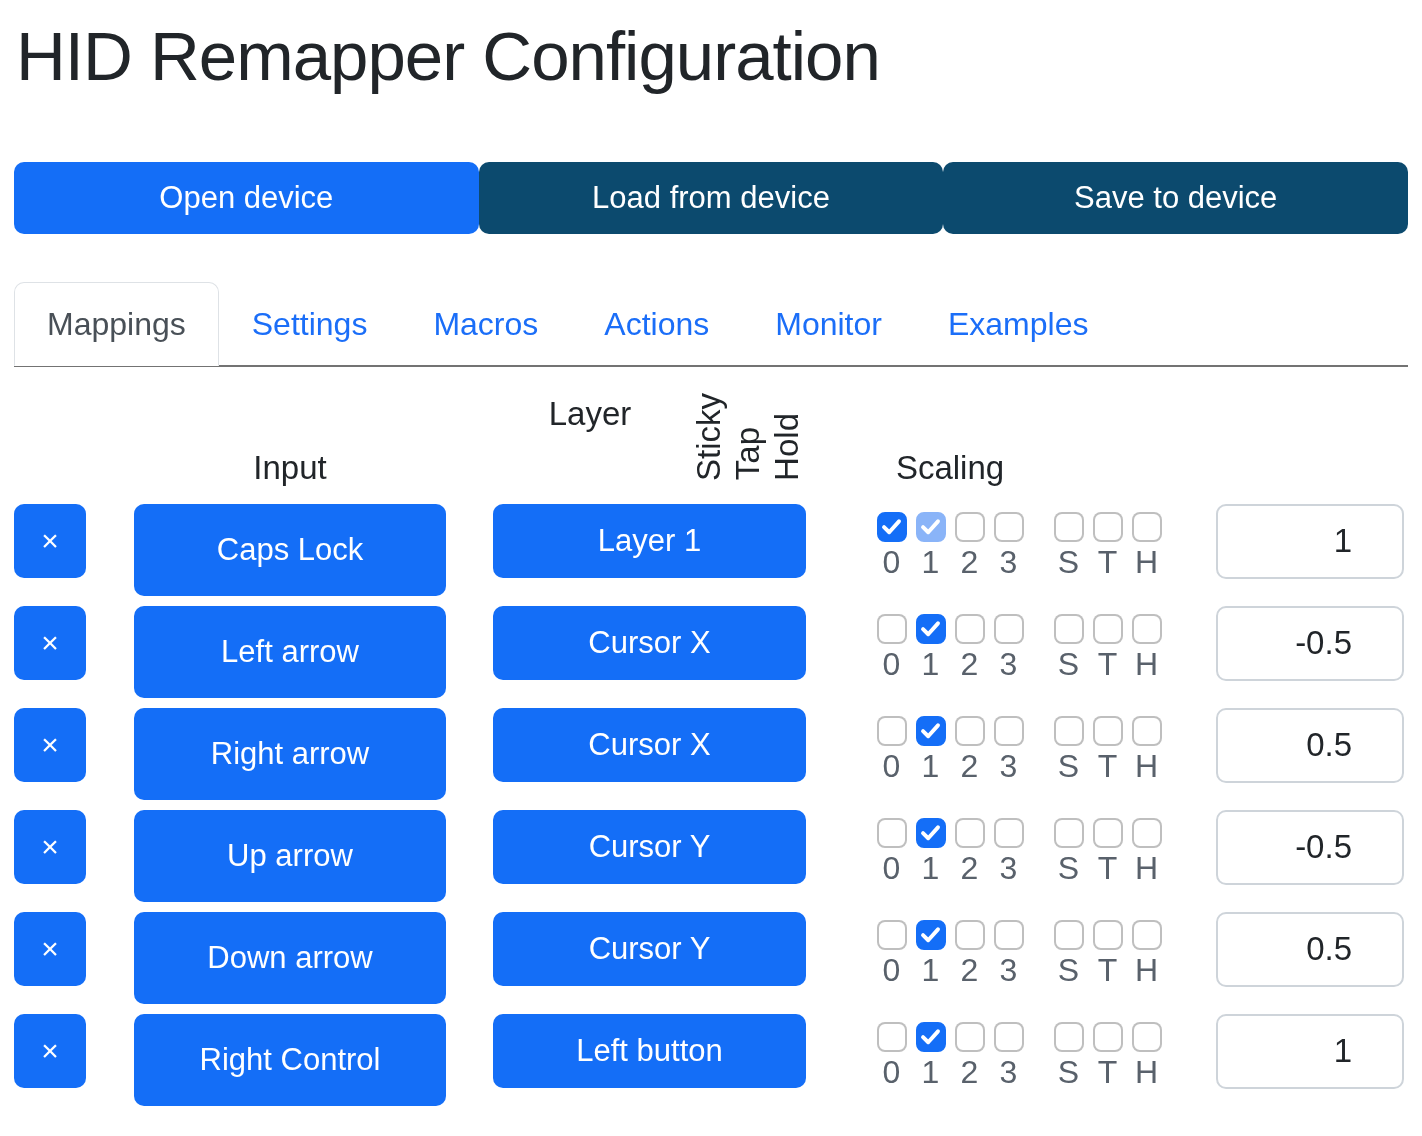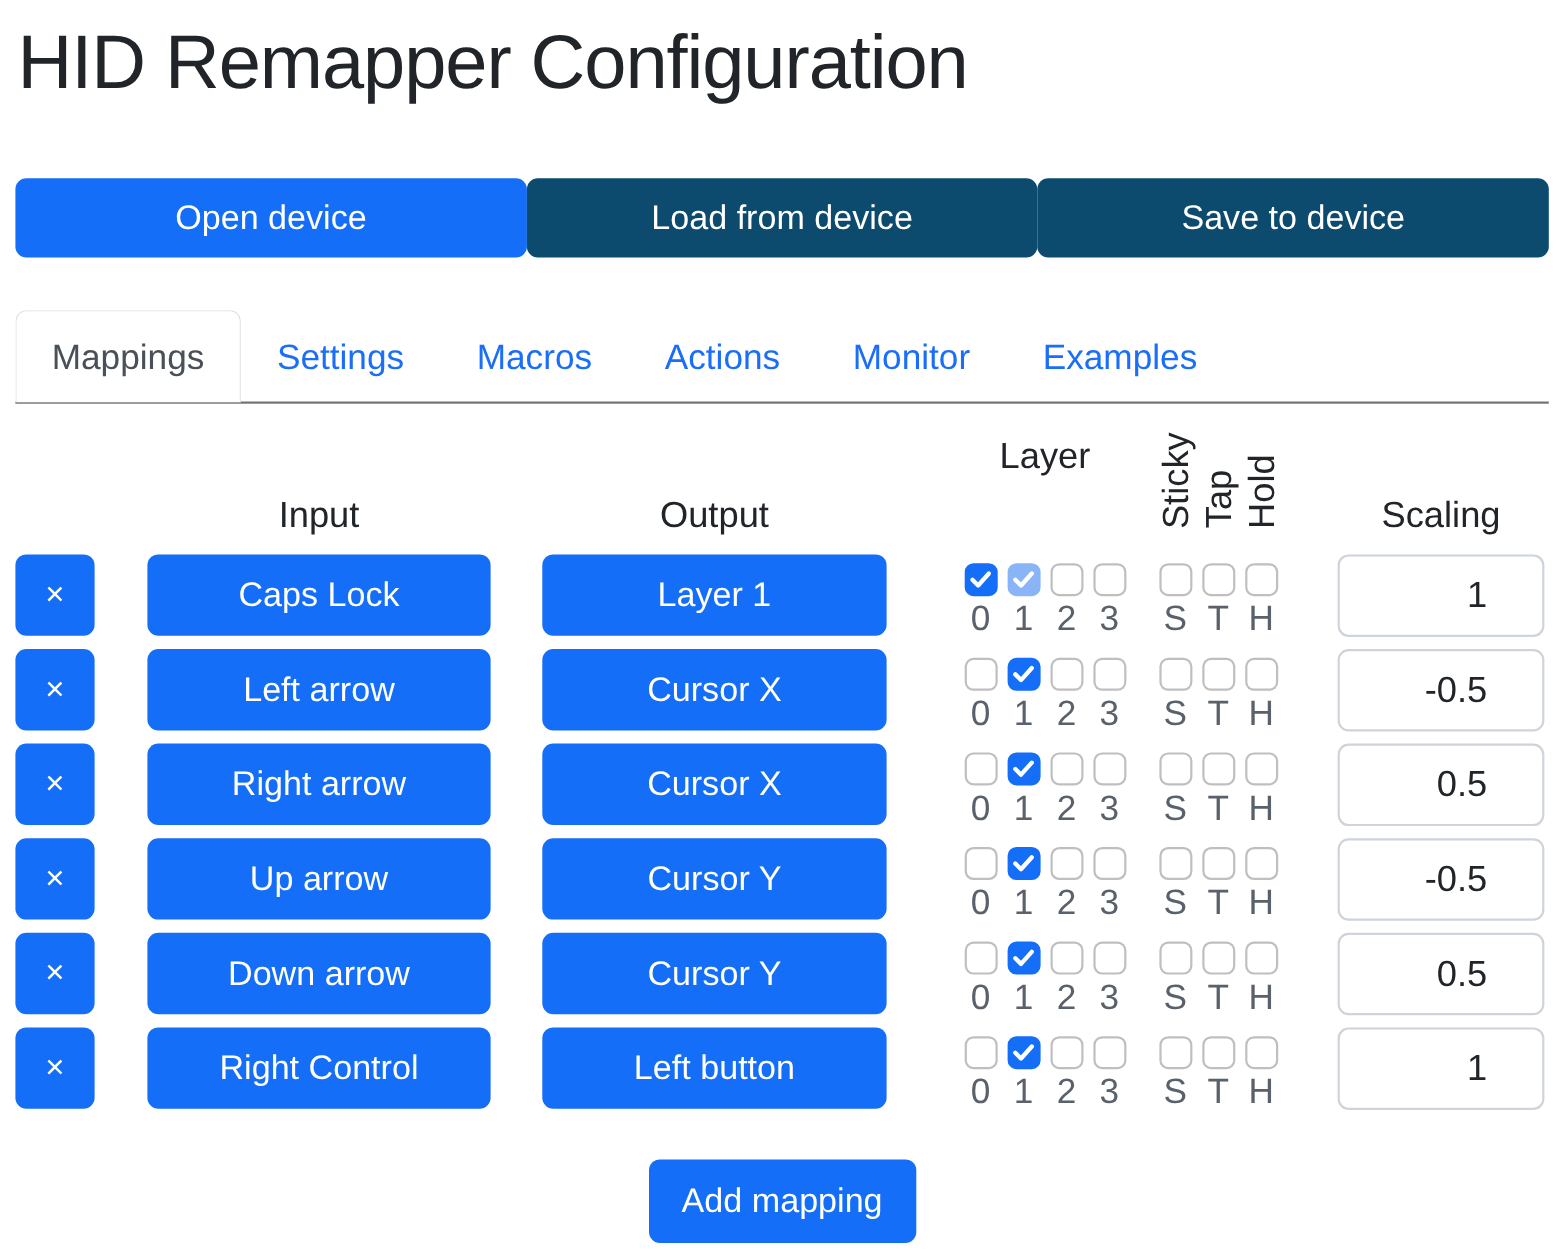--- a/index.html
+++ b/index.html
@@ -82,21 +82,21 @@
     line-height: 31px;
     width: 31px;
     margin-bottom: 8px;
     text-align: left;
     color: #212529;
   }
 
   
   .maprow { display: flex; align-items: flex-start; margin-bottom: 10px; }
   .del-btn { width: 72px; height: 74px; font-size: 30px; }
-  .btn-input  { width: 312px; margin-left: 48px; height: 74px; }
+  .btn-input  { width: 312px; margin-left: 48px; height: 92px; }
   .btn-output { width: 313px; margin-left: 47px; height: 74px; }
   .cb-area { width: 286px; margin-left: 70px; display: flex; }
   .cb-group { display: flex; gap: 8px; }
   .cb-group.sth { margin-left: 29px; }
   .cb-cell { width: 31px; display: flex; flex-direction: column; align-items: center; }
   .cb {
     width: 30px; height: 30px;
     margin-top: 8px;
     border: 2px solid rgba(0,0,0,.25);
     border-radius: 8px;
@@ -151,21 +151,20 @@
       <div class="tab">Actions</div>
       <div class="tab">Monitor</div>
       <div class="tab">Examples</div>
     </div>
 
   <div class="table-area">
 
     <div class="hdr-row">
       <div class="col-del"></div>
       <div class="col-input hdr">Input</div>
-      <div class="col-output hdr">Output</div>
       <div class="col-cb cb-hdr">
         <div class="layer-hdr hdr">Layer</div>
         <div class="sth-hdr">
           <div class="rot">Sticky</div>
           <div class="rot">Tap</div>
           <div class="rot">Hold</div>
         </div>
       </div>
       <div class="col-scl hdr">Scaling</div>
     </div>

